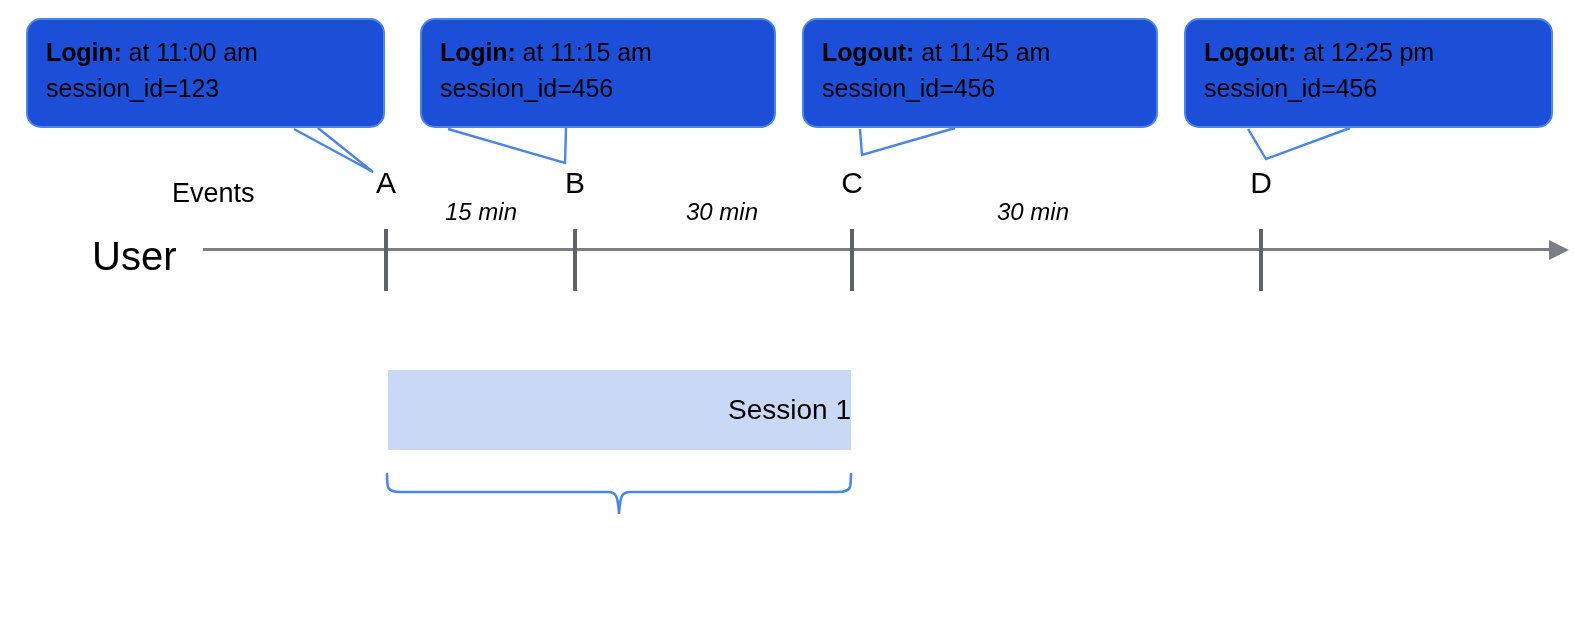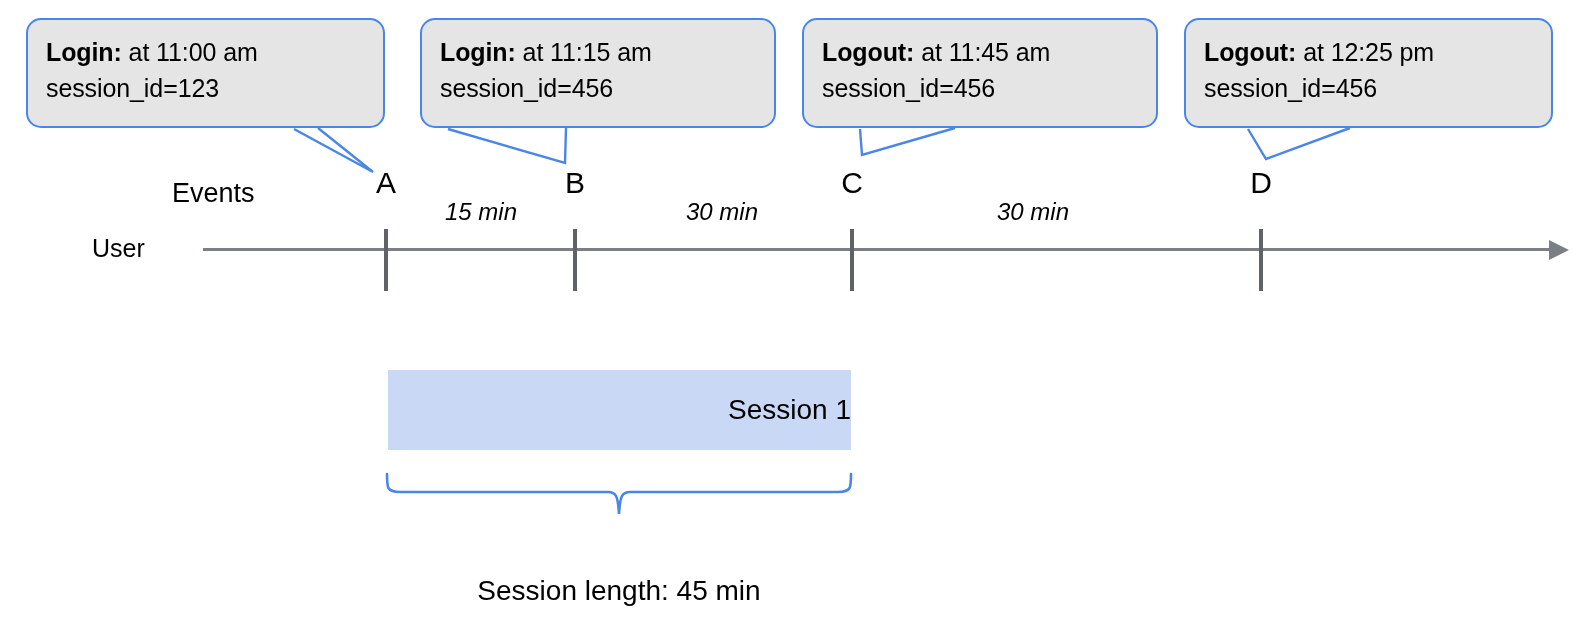--- a/index.html
+++ b/index.html
@@ -14,21 +14,21 @@
     background: #ffffff;
     font-family: "Liberation Sans", sans-serif;
     color: #000000;
     overflow: hidden;
   }
 
   
   .bubble {
     position: absolute;
     box-sizing: border-box;
-    background: #e5e5e5;
+    background: #1d4ed8;
     border: 2px solid #4a86e8;
     border-radius: 15px;
     padding: 14px 18px 0 18px;
   }
   .bubble-line {
     font-size: 25px;
     line-height: 36px;
     white-space: nowrap;
     letter-spacing: -0.1px;
   }
@@ -51,21 +51,21 @@
     position: absolute;
     white-space: nowrap;
   }
   #events-label {
     font-size: 27px;
     left: 172px;
     top: 169px;
     margin-top: 9px;
   }
   #user-label {
-    font-size: 25px;
+    font-size: 40px;
     left: 92px;
     top: 234px;
   }
   .marker-letter {
     position: absolute;
     font-size: 30px;
     top: 166px;
     transform: translateX(-50%);
     white-space: nowrap;
   }
@@ -210,15 +210,14 @@
   <svg id="brace-svg" viewBox="0 0 480 60" xmlns="http://www.w3.org/2000/svg">
     <path d="M 7 4
              C 7 18, 7 22, 20 22
              L 228 22
              C 236 22, 238 26, 239 44
              C 240 26, 242 22, 250 22
              L 458 22
              C 471 22, 471 18, 471 4" fill="none" stroke="#4a86e8" stroke-width="2.6" stroke-linecap="round"></path>
   </svg>
 
-  <div id="session-caption">Session length: 45 min</div>
 
 </div>
 
 </body></html>

